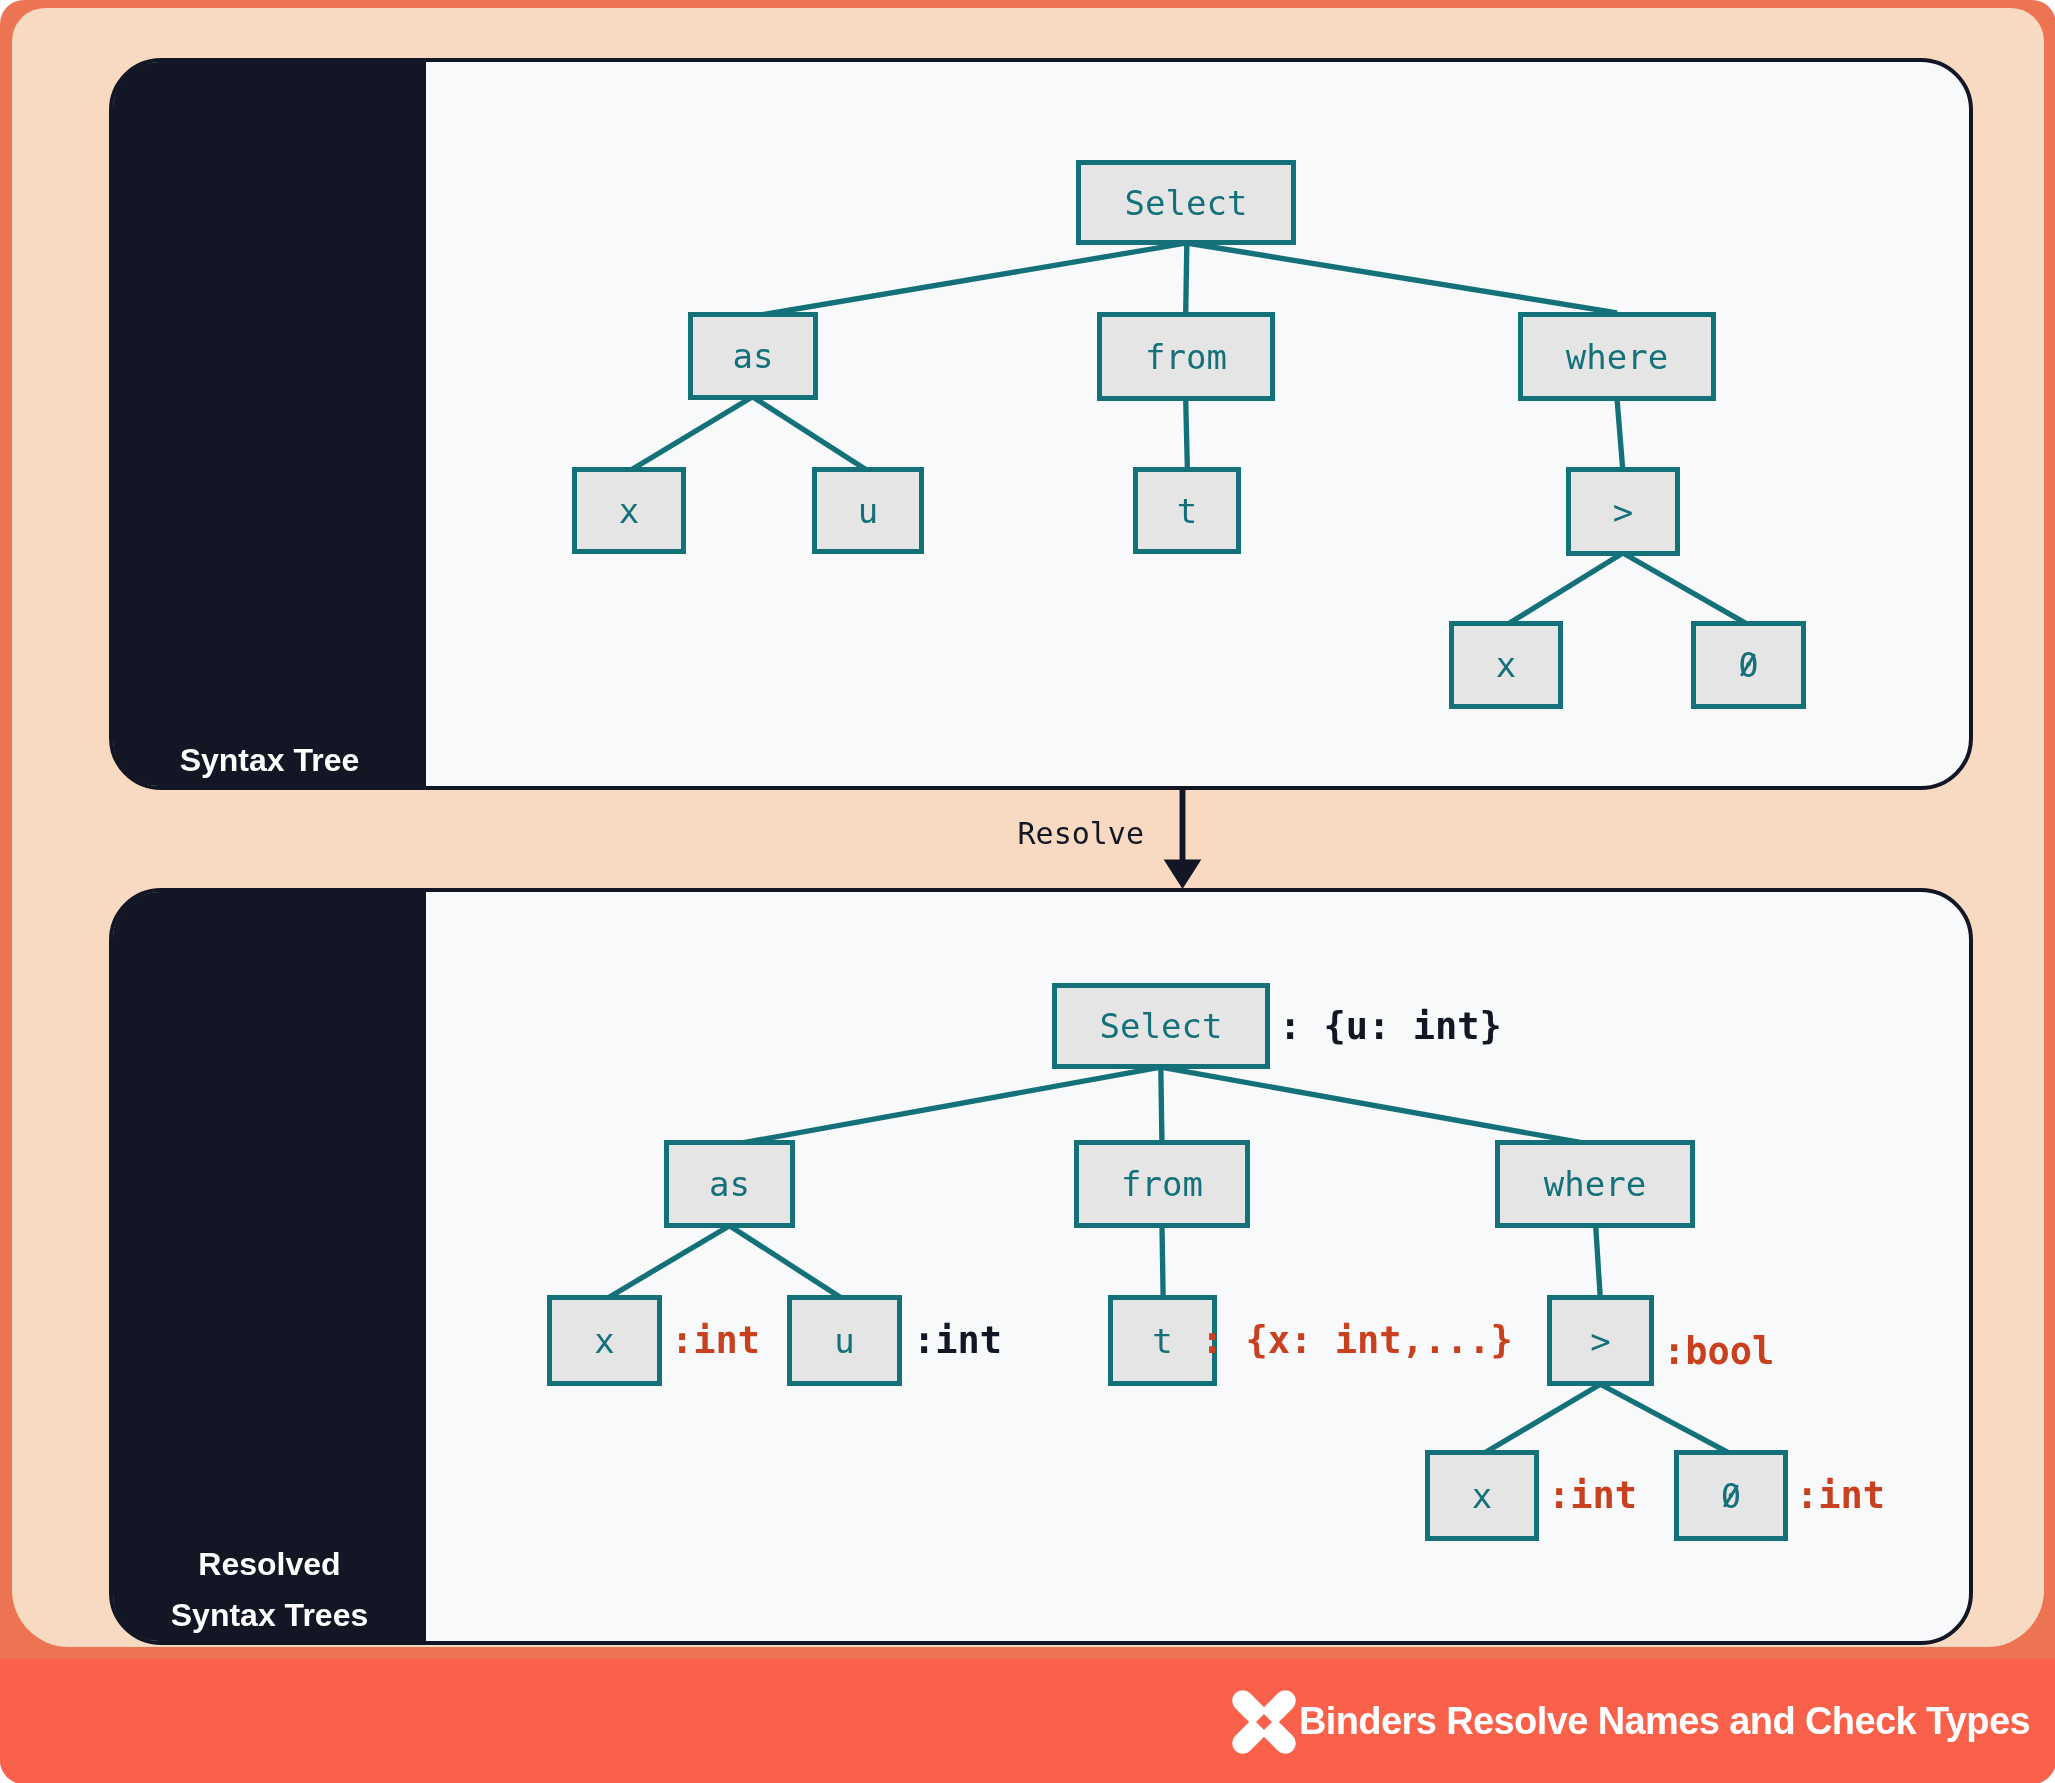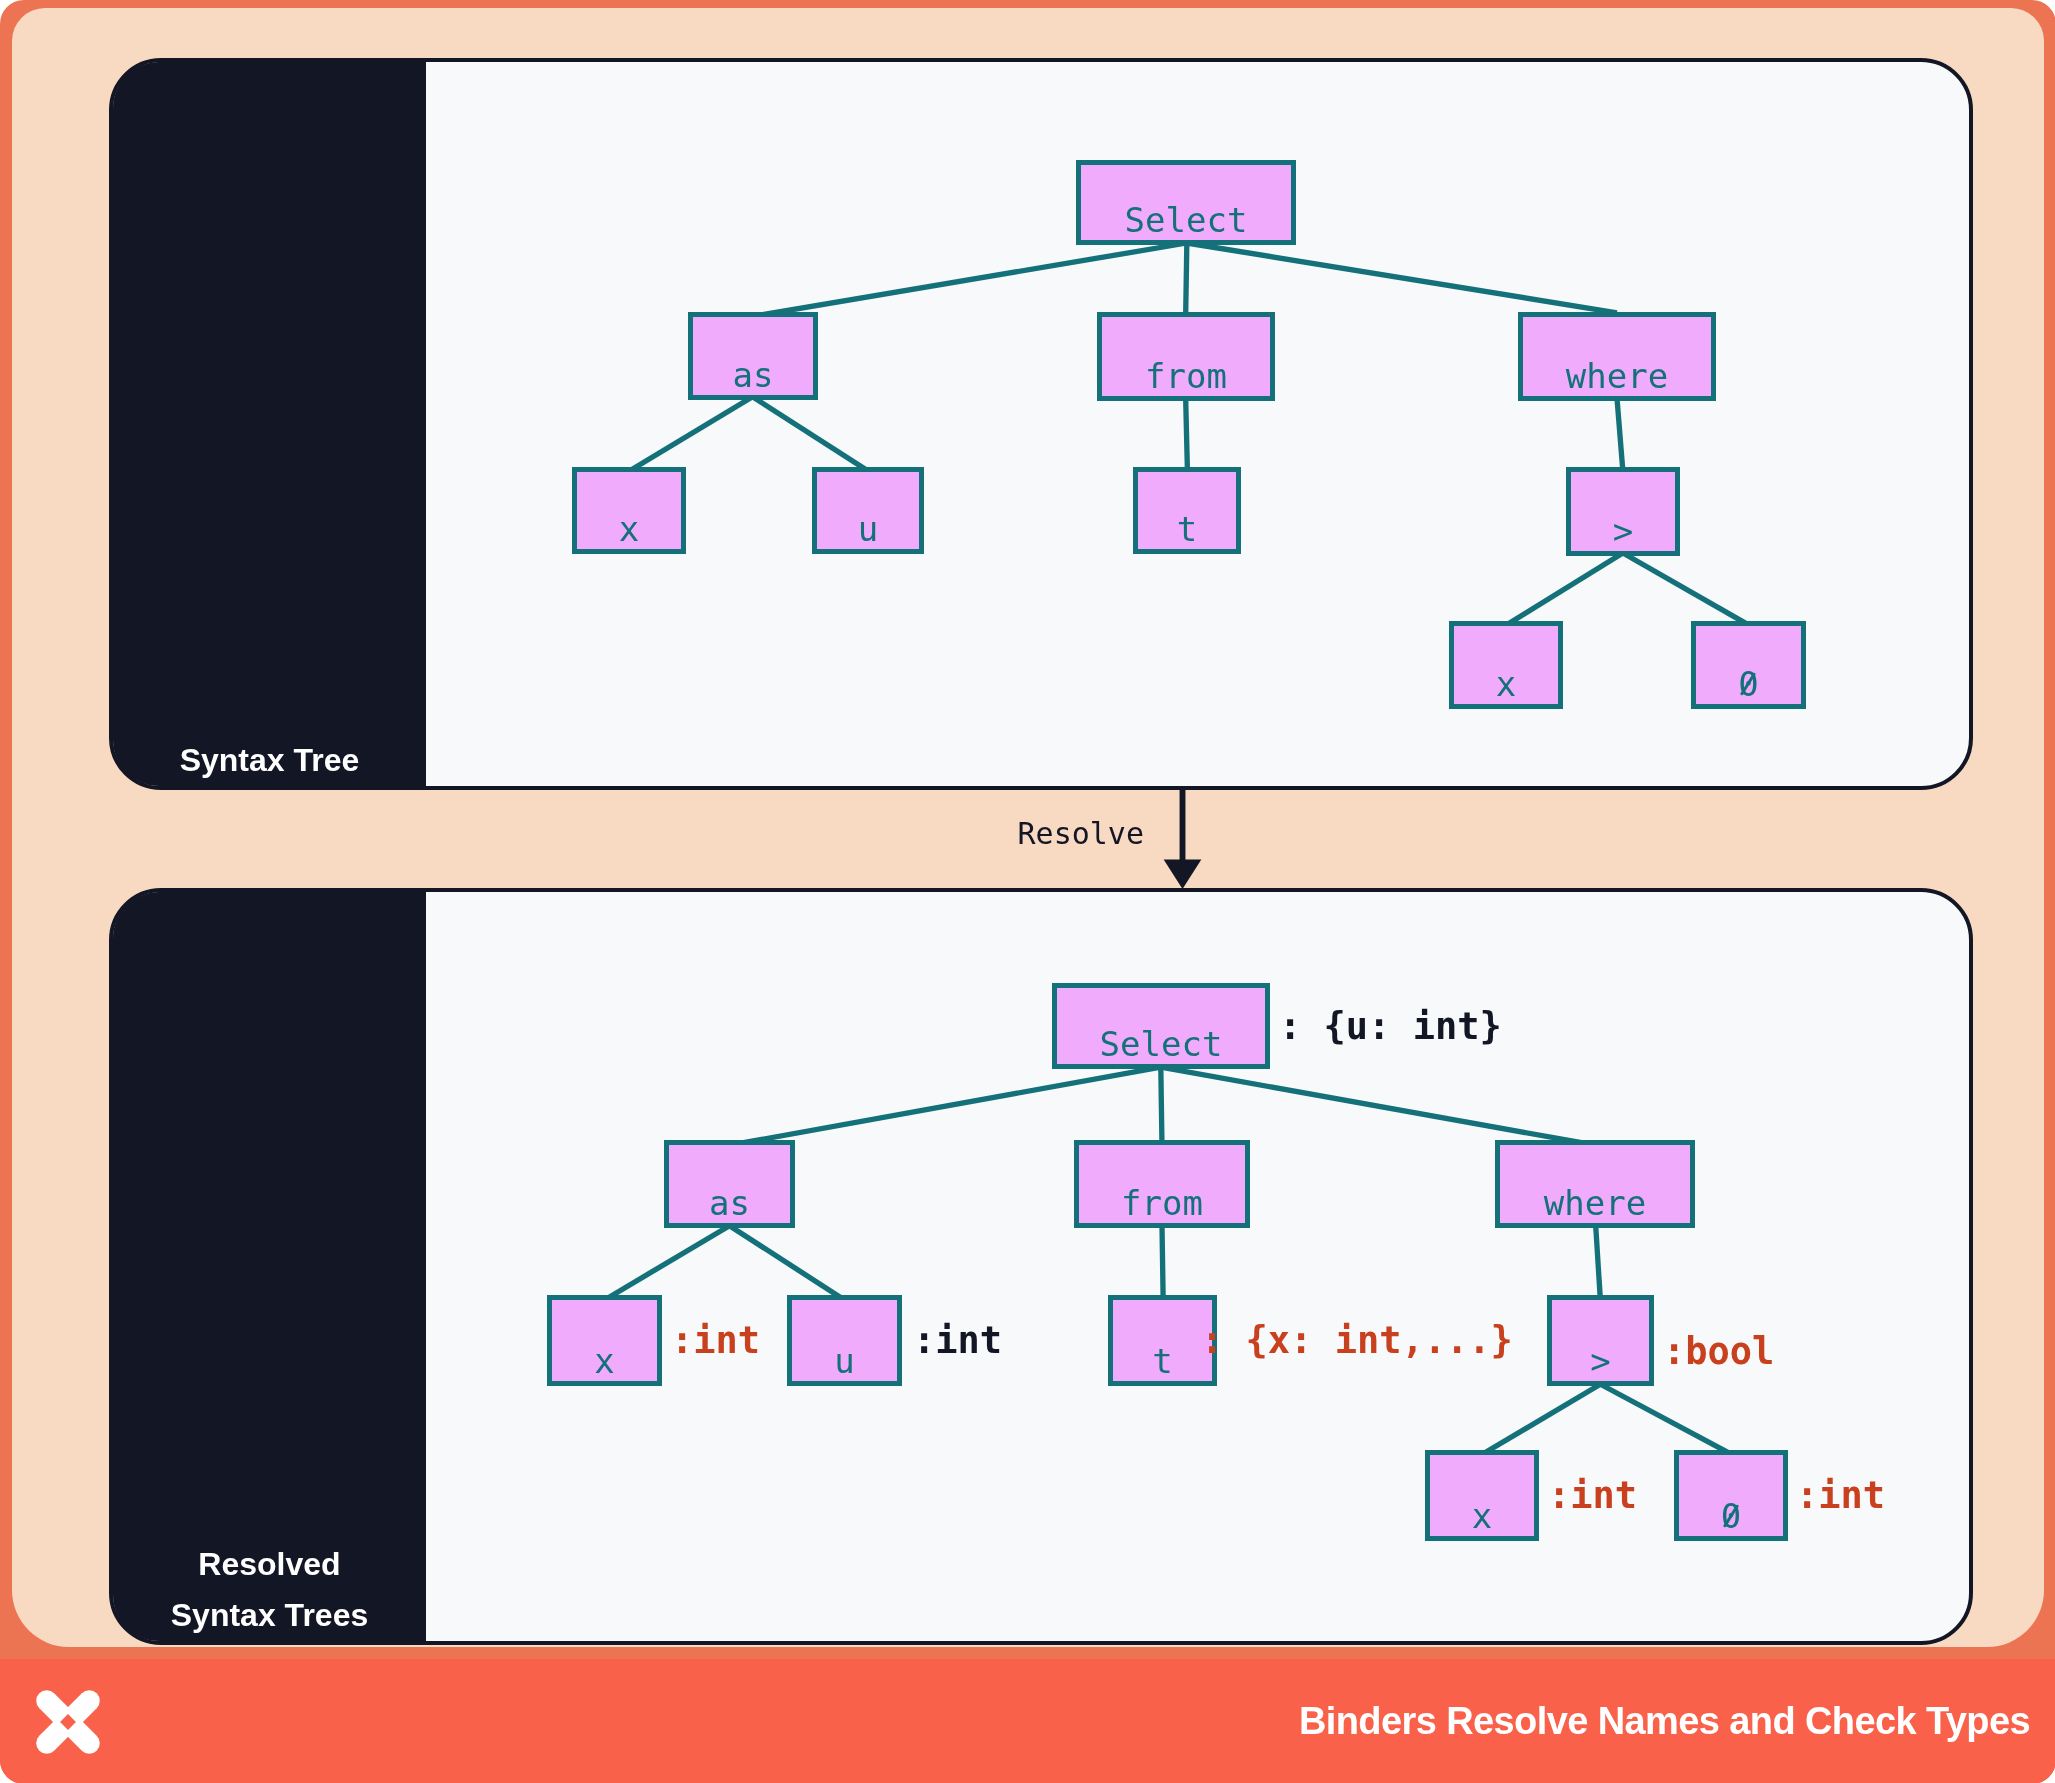--- a/index.html
+++ b/index.html
@@ -8,34 +8,34 @@
     --peach:#F8DAC3;
     --navy:#131725;
     --panel:#F8F9FA;
     --teal:#14717A;
     --red:#C8401E;
   }
   *{margin:0;padding:0;box-sizing:border-box}
   html,body{width:2056px;height:1784px;background:#ffffff;font-family:"Liberation Sans",sans-serif}
   .stage{position:relative;width:2056px;height:1784px;background:var(--frame);border-radius:24px;overflow:hidden}
   .peach{position:absolute;left:12px;top:8.3px;right:12px;bottom:137px;background:var(--peach);border-radius:33px 33px 57px 57px}
-  .footer{position:absolute;left:0;right:0;bottom:0;height:125px;background:var(--footer);display:flex;align-items:center;justify-content:space-between;padding:0 26px 0 33px}
+  .footer{position:absolute;left:0;right:0;bottom:0;height:125px;background:var(--footer);display:flex;align-items:center;justify-content:flex-end;padding:0 26px 0 33px}
   .footer-title{color:#fff;font-weight:700;font-size:38px;letter-spacing:-0.6px;font-family:"Liberation Sans",sans-serif}
   .logo{width:70px;height:70px;flex:0 0 auto}
 
   .panel{position:absolute;left:109px;width:1864px;background:var(--panel);border:4.1px solid var(--navy);border-radius:52px}
   .panel-syntax{top:58px;height:732px}
   .panel-resolved{top:888px;height:757px}
   .sidebar{position:absolute;left:0;top:0;bottom:0;width:313px;background:var(--navy);border-radius:46px 0 0 46px;display:flex;align-items:flex-end;justify-content:center;text-align:center}
   .sidebar-label{color:#fff;font-weight:700;font-size:32px;line-height:1.6;font-family:"Liberation Sans",sans-serif}
 
   .edges{position:absolute;left:0;top:0;width:100%;height:100%;pointer-events:none}
   .edges line{stroke:var(--teal);stroke-width:9}
 
-  .node{position:absolute;background:#f0abfc;border:5.3px solid var(--teal);display:flex;align-items:flex-end;justify-content:center;color:var(--teal);font-family:"DejaVu Sans Mono","Liberation Mono",monospace;font-size:34px}
+  .node{position:absolute;background:#e5e5e5;border:5.3px solid var(--teal);display:flex;align-items:center;justify-content:center;color:var(--teal);font-family:"DejaVu Sans Mono","Liberation Mono",monospace;font-size:34px}
   .ann{position:absolute;display:flex;align-items:center;font-family:"DejaVu Sans Mono","Liberation Mono",monospace;font-size:37px;font-weight:700;white-space:pre}
   .ann-red{color:var(--red)}
   .ann-navy{color:var(--navy)}
 
   .zero-glyph{position:relative;display:inline-block}
   .zero-glyph::after{content:"";position:absolute;left:50%;top:50%;width:26px;height:3px;background:var(--teal);border-radius:1.8px;transform:translate(-50%,-50%) rotate(-58deg)}
 
   .binder{position:absolute;left:1141px;top:790px;width:83px;height:99px}
   .binder-label{position:absolute;left:863px;top:816px;width:281px;text-align:right;color:var(--navy);font-family:"DejaVu Sans Mono","Liberation Mono",monospace;font-size:30px}
 </style>

